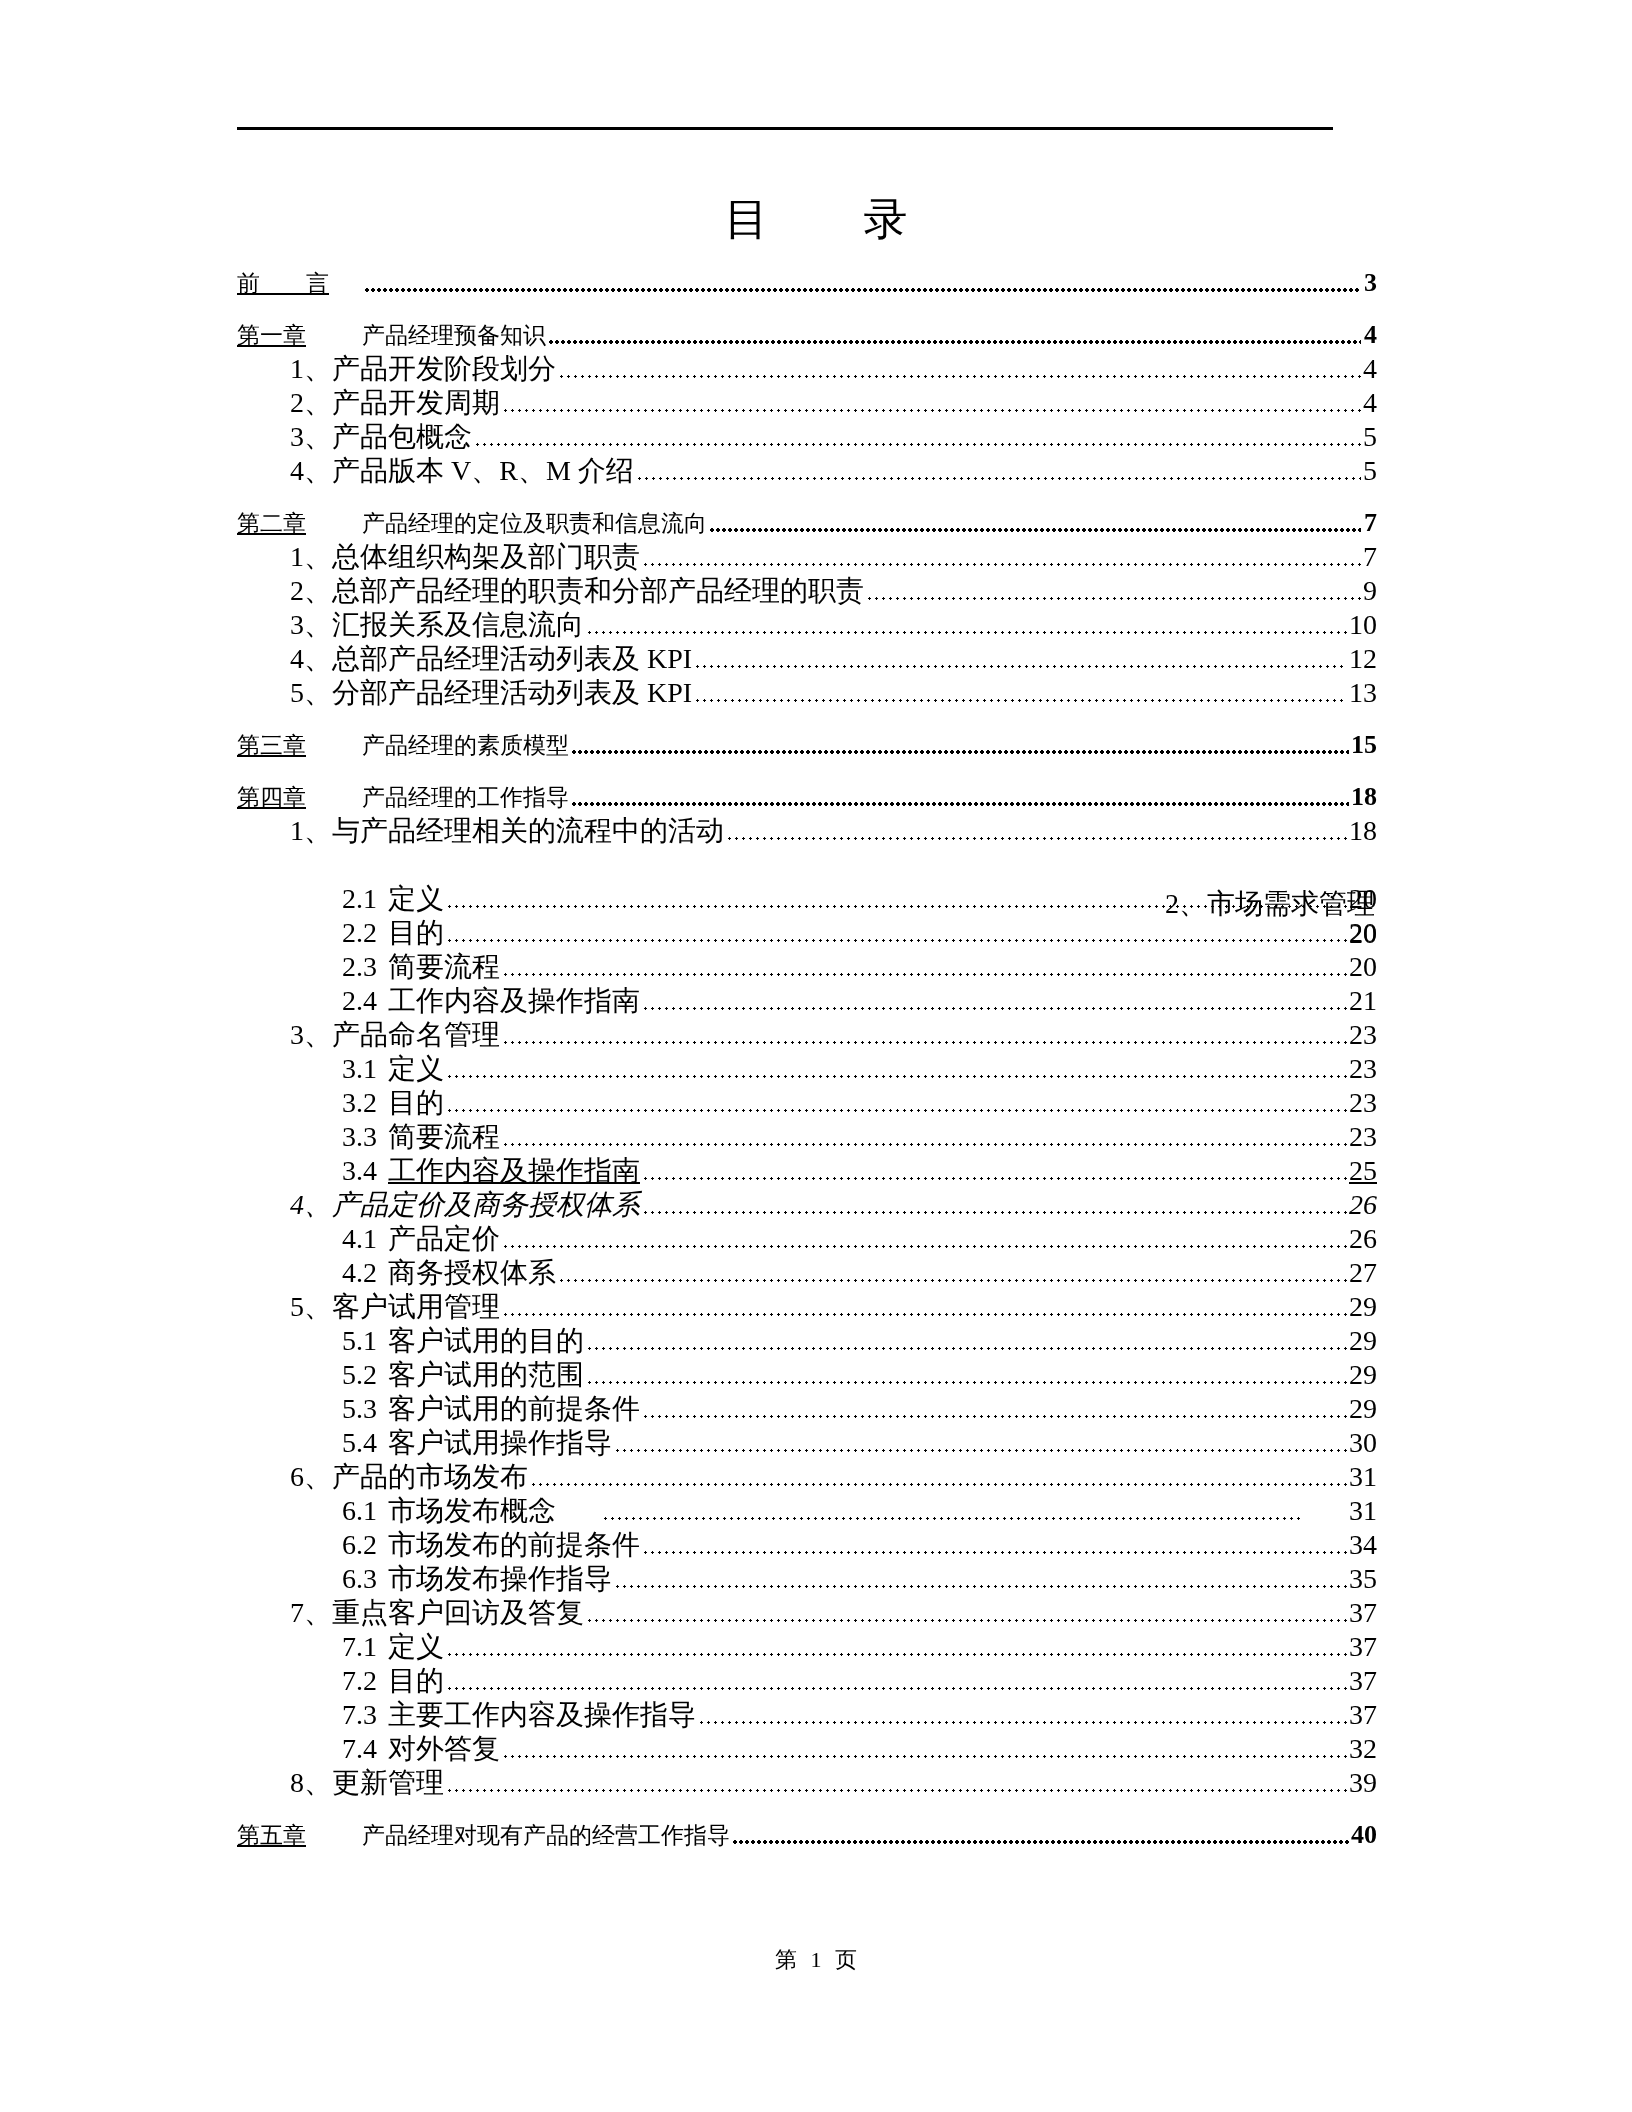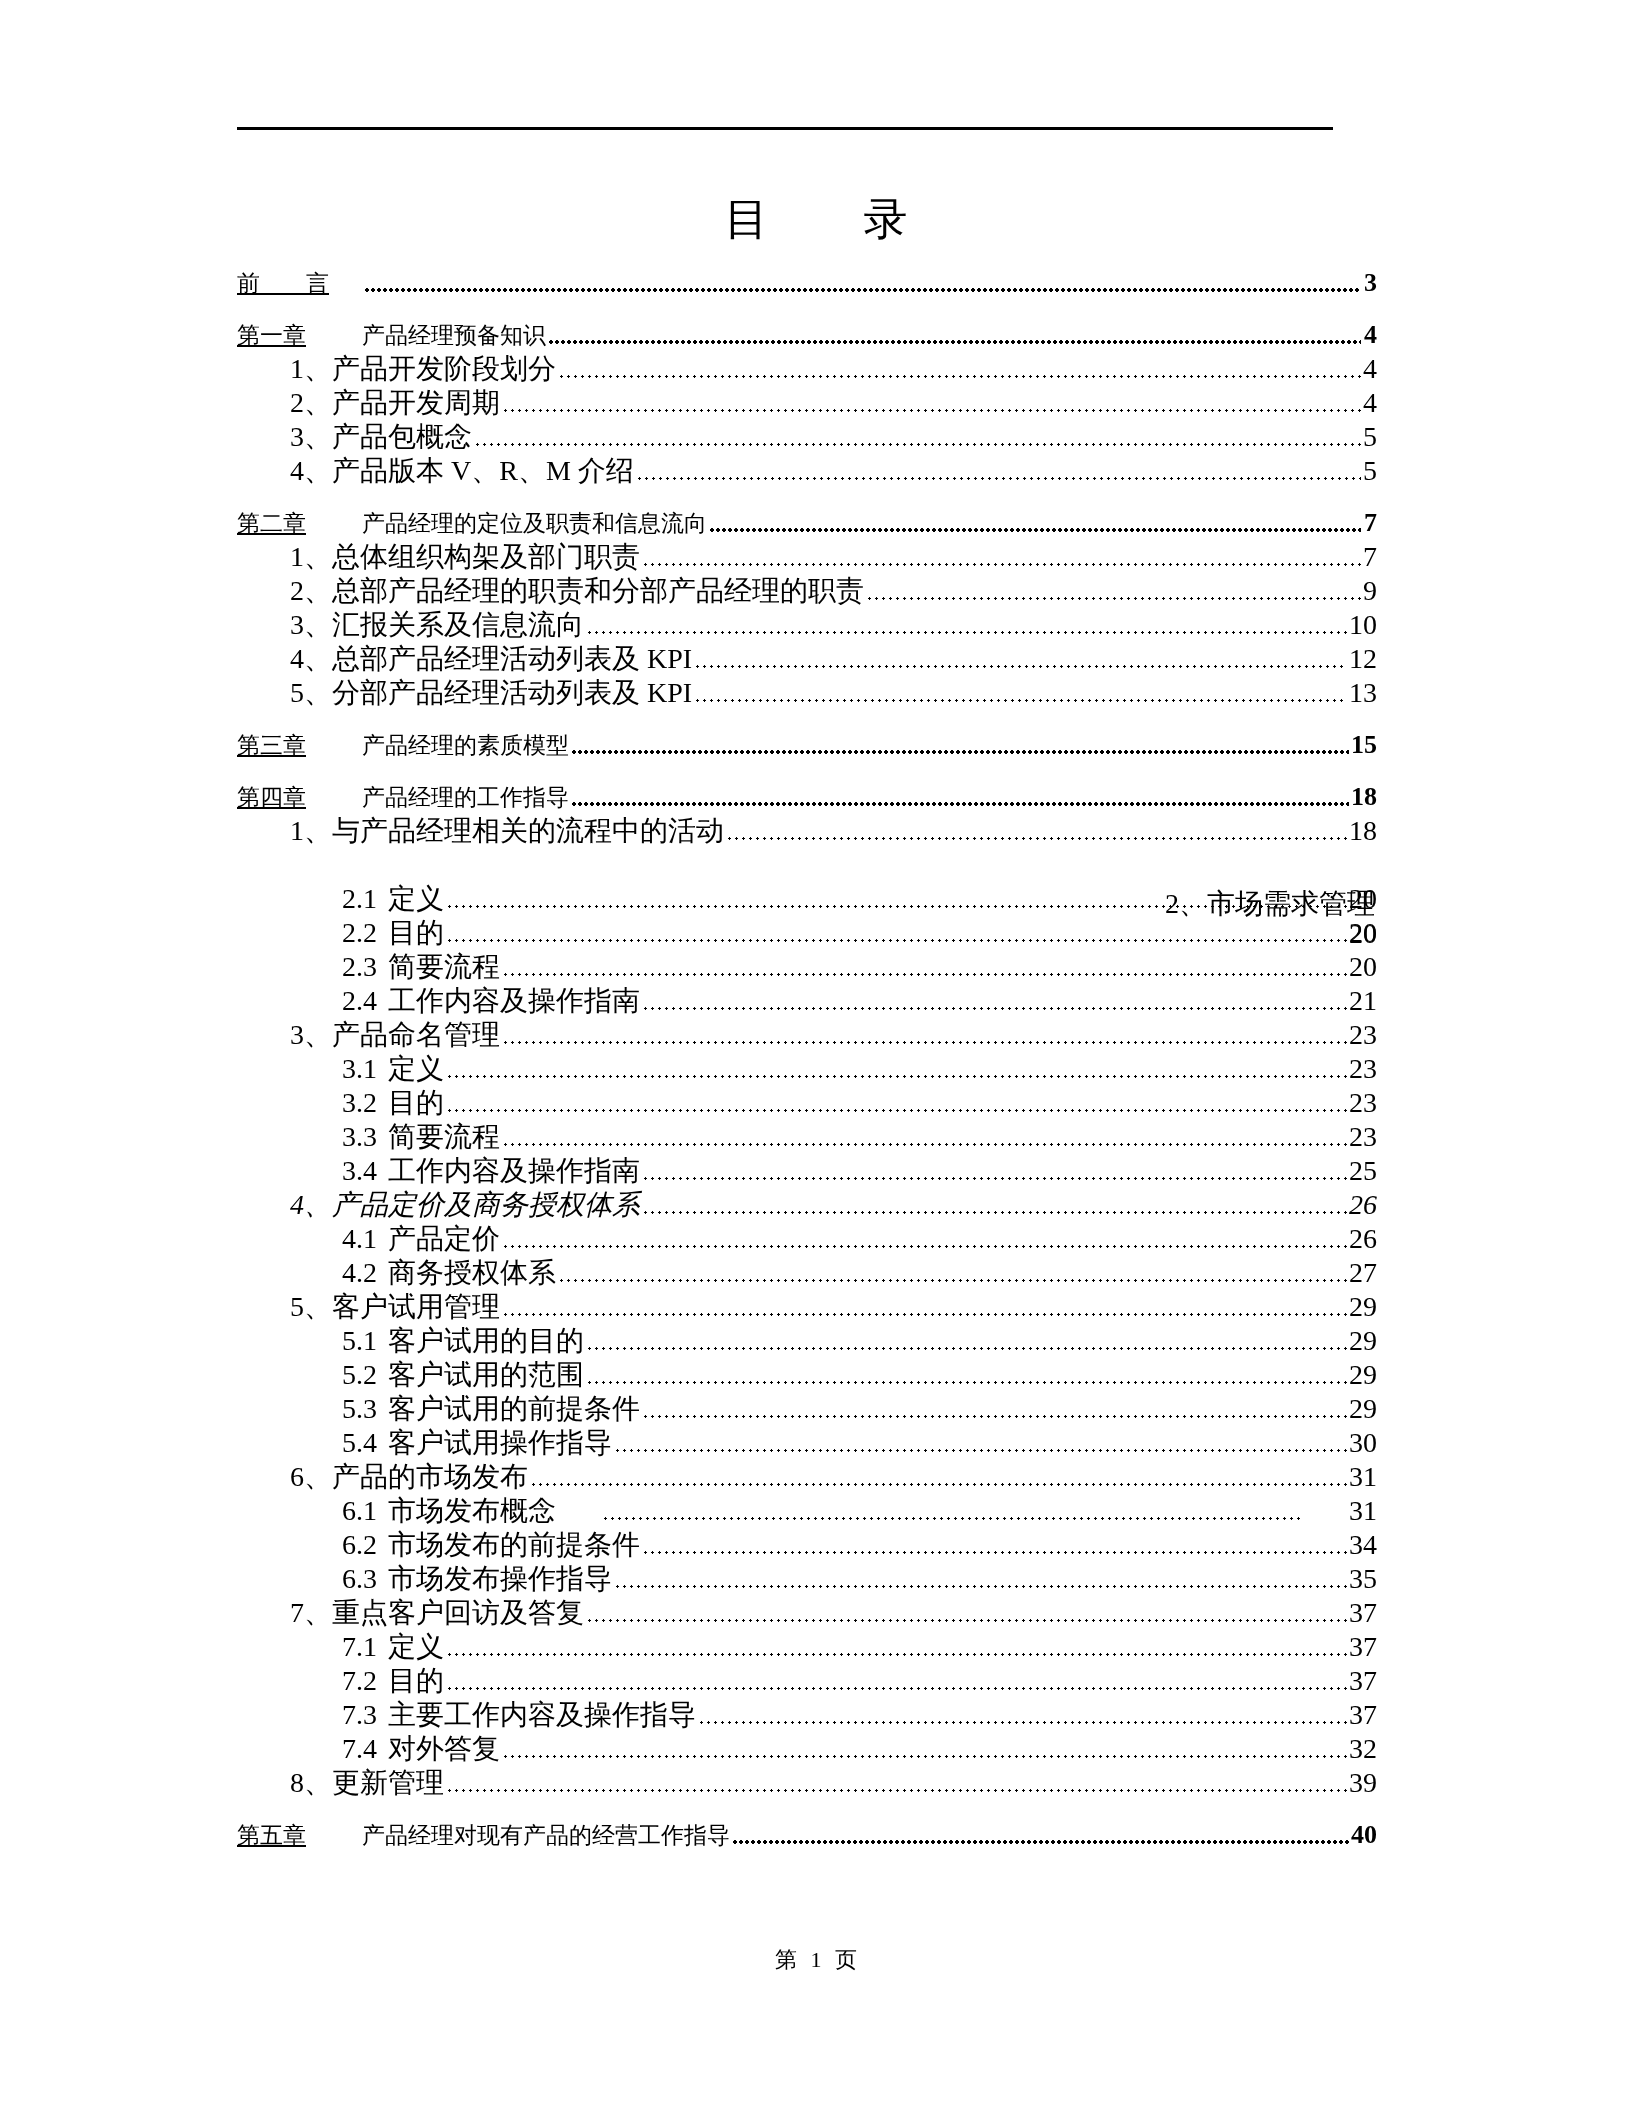--- a/index.html
+++ b/index.html
@@ -149,21 +149,21 @@
     <div class="entry lvl2" style="top: 1084px;">
       <span class="label"><span class="secnum">3.2</span><span class="name">目的</span></span>
       <span class="leader"></span>
       <span class="page">23</span>
     </div>
     <div class="entry lvl2" style="top: 1118px;">
       <span class="label"><span class="secnum">3.3</span><span class="name">简要流程</span></span>
       <span class="leader"></span>
       <span class="page">23</span>
     </div>
-    <div class="entry lvl2" style="top: 1152px;">
+    <div class="entry lvl2" style="top: 1152px; text-decoration: underline;">
       <span class="label"><span class="secnum">3.4</span><span class="name">工作内容及操作指南</span></span>
       <span class="leader"></span>
       <span class="page">25</span>
     </div>
     <div class="entry lvl1" style="top: 1186px; font-style: italic;">
       <span class="label"><span class="secnum">4、</span><span class="name">产品定价及商务授权体系</span></span>
       <span class="leader"></span>
       <span class="page">26</span>
     </div>
     <div class="entry lvl2" style="top: 1220px;">

